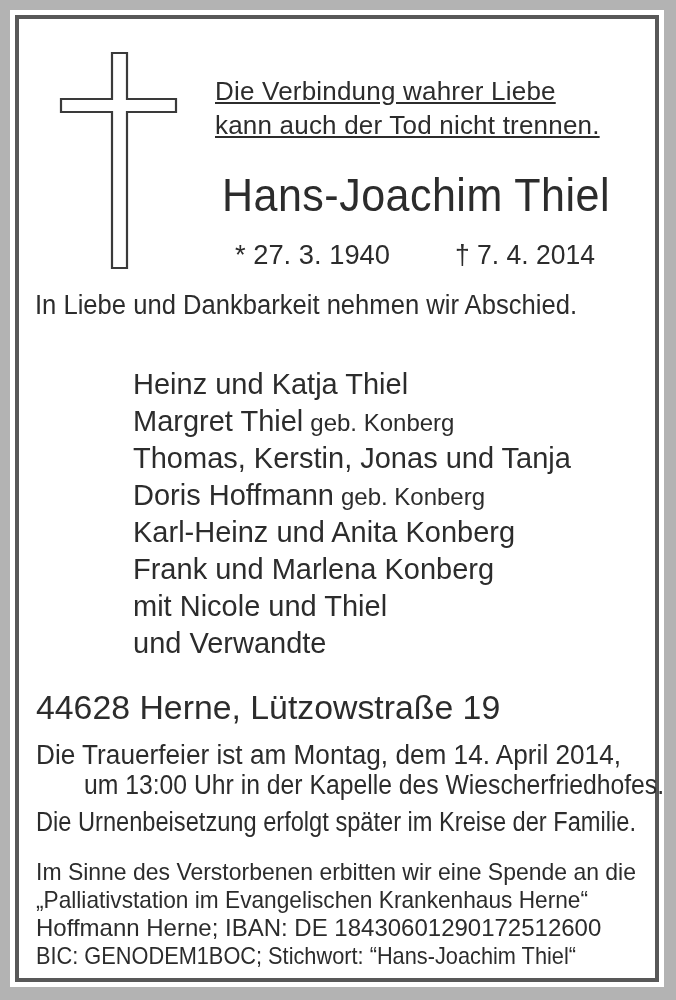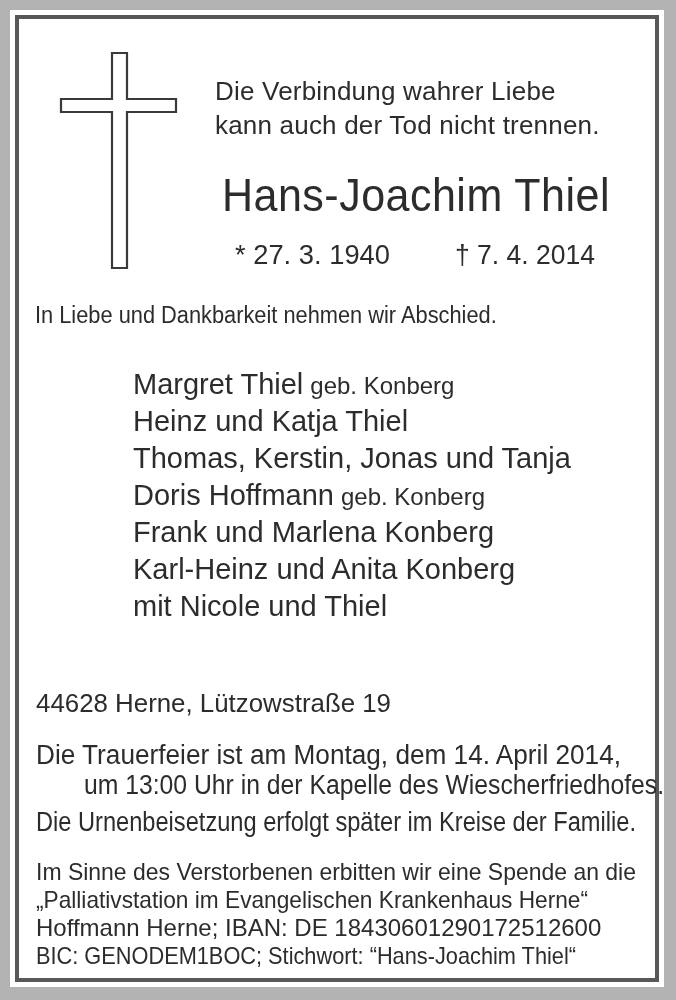--- a/index.html
+++ b/index.html
@@ -10,31 +10,31 @@
     color:var(--text,#2c2c2c);
   }
   .sheet{
     position:absolute;left:10px;top:10px;right:12px;bottom:13px;
     background:#ffffff;
   }
   .frame{
     position:absolute;left:5px;top:5px;right:5px;bottom:5px;
     border:4px solid var(--frame,#585858);
   }
-  .abs{position:absolute;white-space:nowrap;line-height:1;}
+  .abs{position:absolute;white-space:nowrap;line-height:1;text-decoration:underline;}
   .fit{display:inline-block;white-space:nowrap;}
   .epigraph{left:215px;top:74px;font-size:26px;line-height:34px;letter-spacing:.2px;}
   .name{left:222px;top:172px;font-size:46px;letter-spacing:.5px;}
   .birth{left:235px;top:241px;font-size:28px;}
   .death{left:455px;top:241px;font-size:28px;}
-  .intro{left:35px;top:304px;font-size:23px;}
+  .intro{left:35px;top:292px;font-size:27px;}
   .mourners{left:133px;top:366px;font-size:29px;}
   .m-line{height:37px;line-height:37px;white-space:nowrap;}
   .m-suffix{font-size:24px;margin-left:7px;}
-  .address{left:36px;top:690px;font-size:26px;}
+  .address{left:36px;top:690px;font-size:34px;}
   .funeral1{left:36px;top:742px;font-size:27px;text-align:right;}
   .funeral2{left:36px;top:772px;font-size:27px;margin-left:48px;}
   .funeral3{left:36px;top:809px;font-size:27px;}
   .donation{left:36px;top:858px;font-size:24px;}
   .d-line{height:28px;line-height:28px;white-space:nowrap;}
   .cross{position:absolute;left:58px;top:50px;}
 </style>
 </head>
 <body>
 
@@ -52,27 +52,28 @@
 </div>
 
 <div class="abs name"><span class="fit" style="transform-origin: left center; transform: scaleX(0.935715);">Hans-Joachim Thiel</span></div>
 
 <div class="abs birth"><span class="fit" style="transform-origin: left center; transform: scaleX(0.975994);">* 27. 3. 1940</span></div>
 <div class="abs death"><span class="fit" style="transform-origin: left center; transform: scaleX(0.946546);">† 7. 4. 2014</span></div>
 
 <div class="abs intro"><span class="fit" style="transform-origin: left center; transform: scaleX(0.947785);">In Liebe und Dankbarkeit nehmen wir Abschied.</span></div>
 
 <div class="abs mourners">
+  <div class="m-line"><span class="fit"><span>Heinz und Katja Thiel</span><span class="m-suffix"></span></span></div>
   <div class="m-line"><span class="fit"><span>Margret Thiel</span><span class="m-suffix">geb. Konberg</span></span></div>
-  <div class="m-line"><span class="fit"><span>Heinz und Katja Thiel</span><span class="m-suffix"></span></span></div>
   <div class="m-line"><span class="fit"><span>Thomas, Kerstin, Jonas und Tanja</span><span class="m-suffix"></span></span></div>
   <div class="m-line"><span class="fit"><span>Doris Hoffmann</span><span class="m-suffix">geb. Konberg</span></span></div>
+  <div class="m-line"><span class="fit"><span>Karl-Heinz und Anita Konberg</span><span class="m-suffix"></span></span></div>
   <div class="m-line"><span class="fit"><span>Frank und Marlena Konberg</span><span class="m-suffix"></span></span></div>
-  <div class="m-line"><span class="fit"><span>Karl-Heinz und Anita Konberg</span><span class="m-suffix"></span></span></div>
   <div class="m-line"><span class="fit"><span>mit Nicole und Thiel</span><span class="m-suffix"></span></span></div>
+  <div class="m-line"><span class="fit"><span>und Verwandte</span><span class="m-suffix"></span></span></div>
 </div>
 
 <div class="abs address"><span class="fit" style="transform-origin: left center; transform: scaleX(0.994398);">44628 Herne, Lützowstraße 19</span></div>
 
 <div class="abs funeral1"><span class="fit" style="transform-origin: left center; transform: scaleX(0.969672);">Die Trauerfeier ist am Montag, dem 14. April 2014,</span></div>
 <div class="abs funeral2"><span class="fit" style="transform-origin: left center; transform: scaleX(0.915797);">um 13:00 Uhr in der Kapelle des Wiescherfriedhofes.</span></div>
 <div class="abs funeral3"><span class="fit" style="transform-origin: left center; transform: scaleX(0.874875);">Die Urnenbeisetzung erfolgt später im Kreise der Familie.</span></div>
 
 <div class="abs donation">
   <div class="d-line"><span class="fit" style="transform-origin: left center; transform: scaleX(0.956819);">Im Sinne des Verstorbenen erbitten wir eine Spende an die</span></div>

